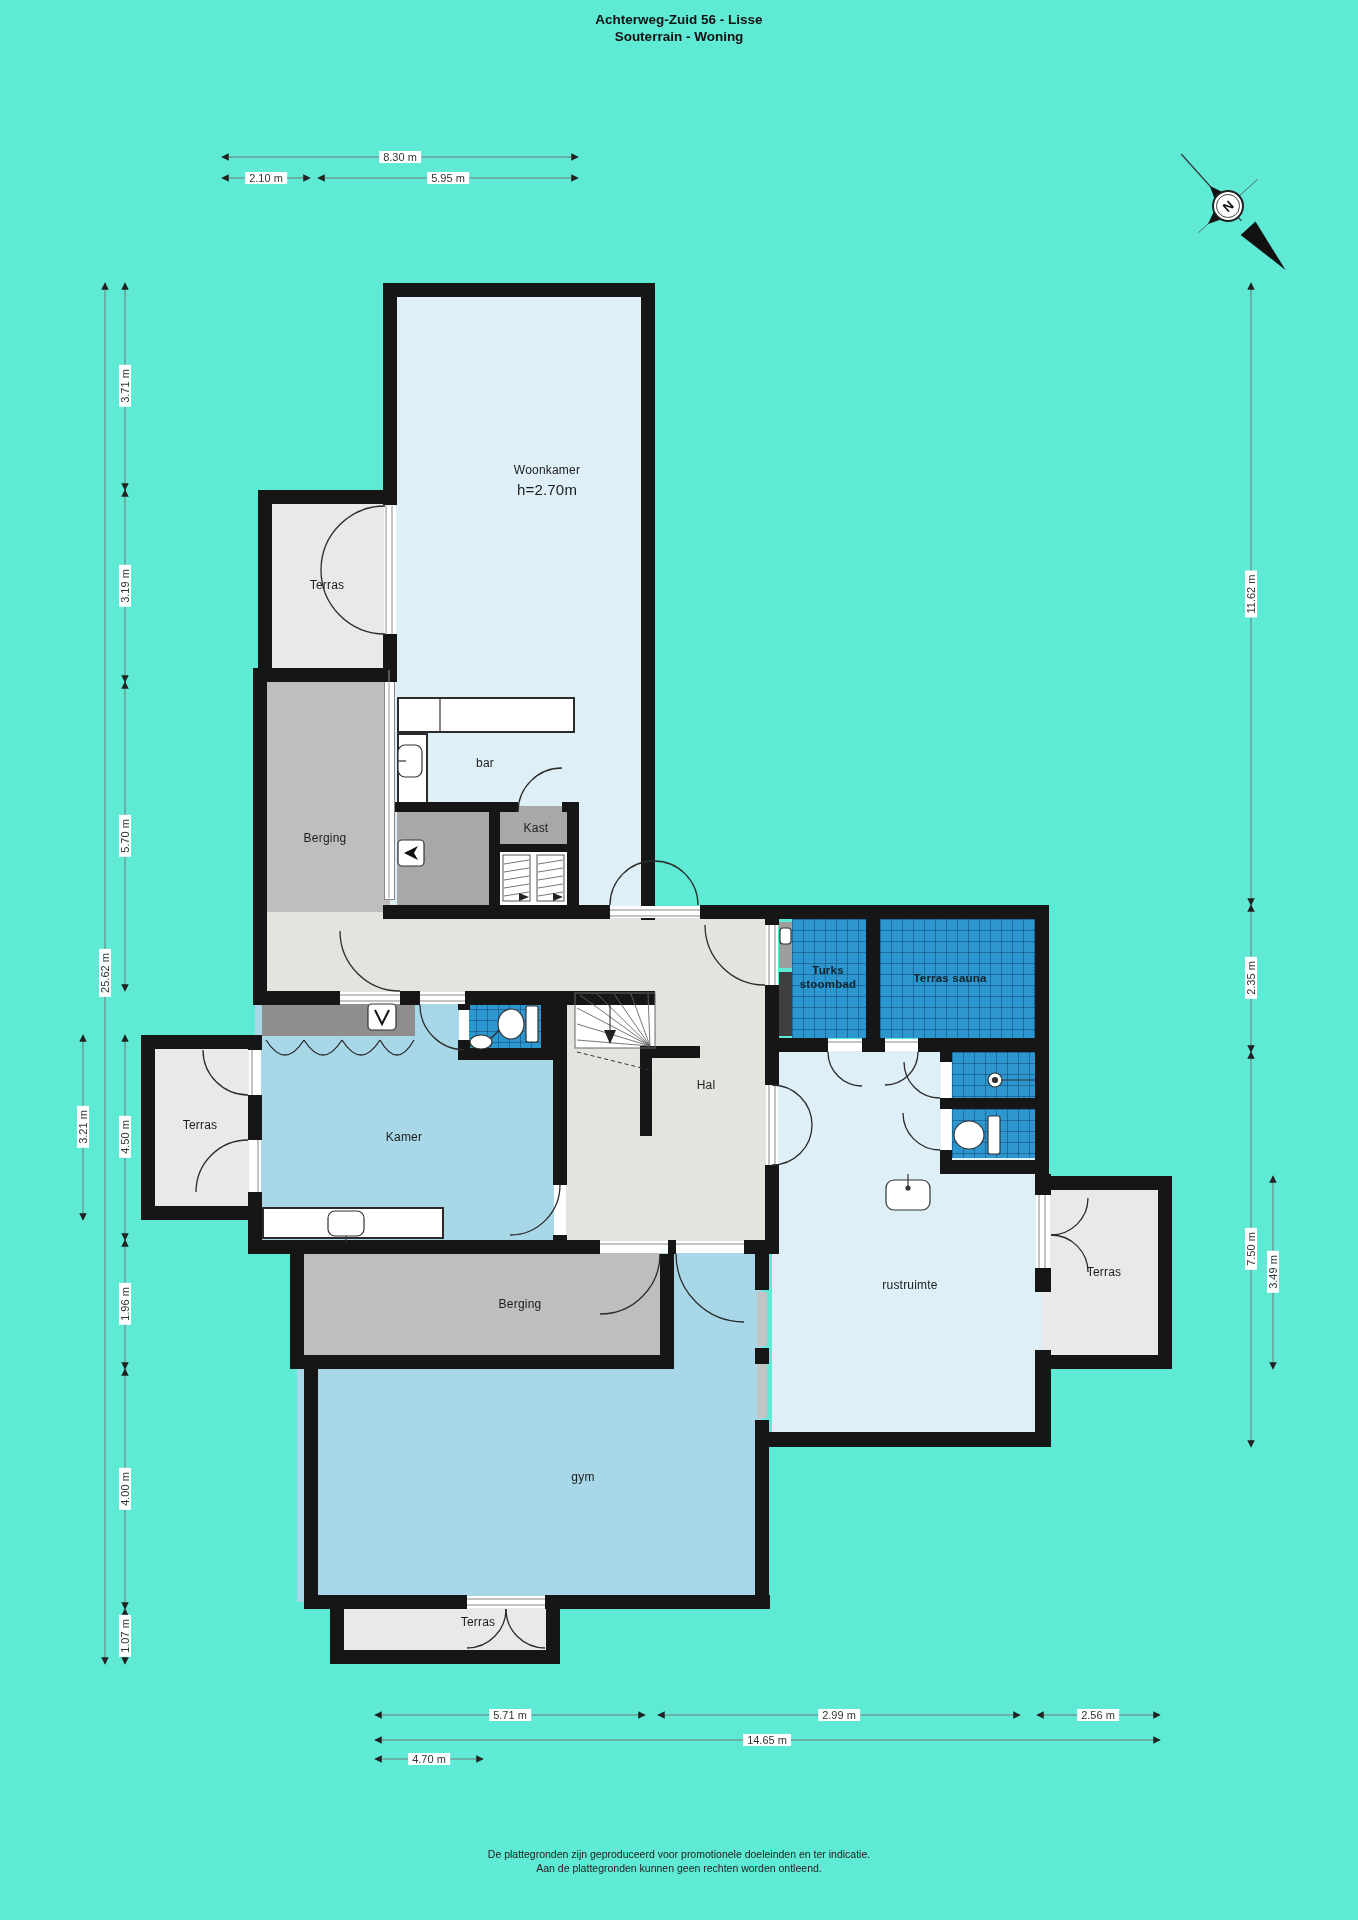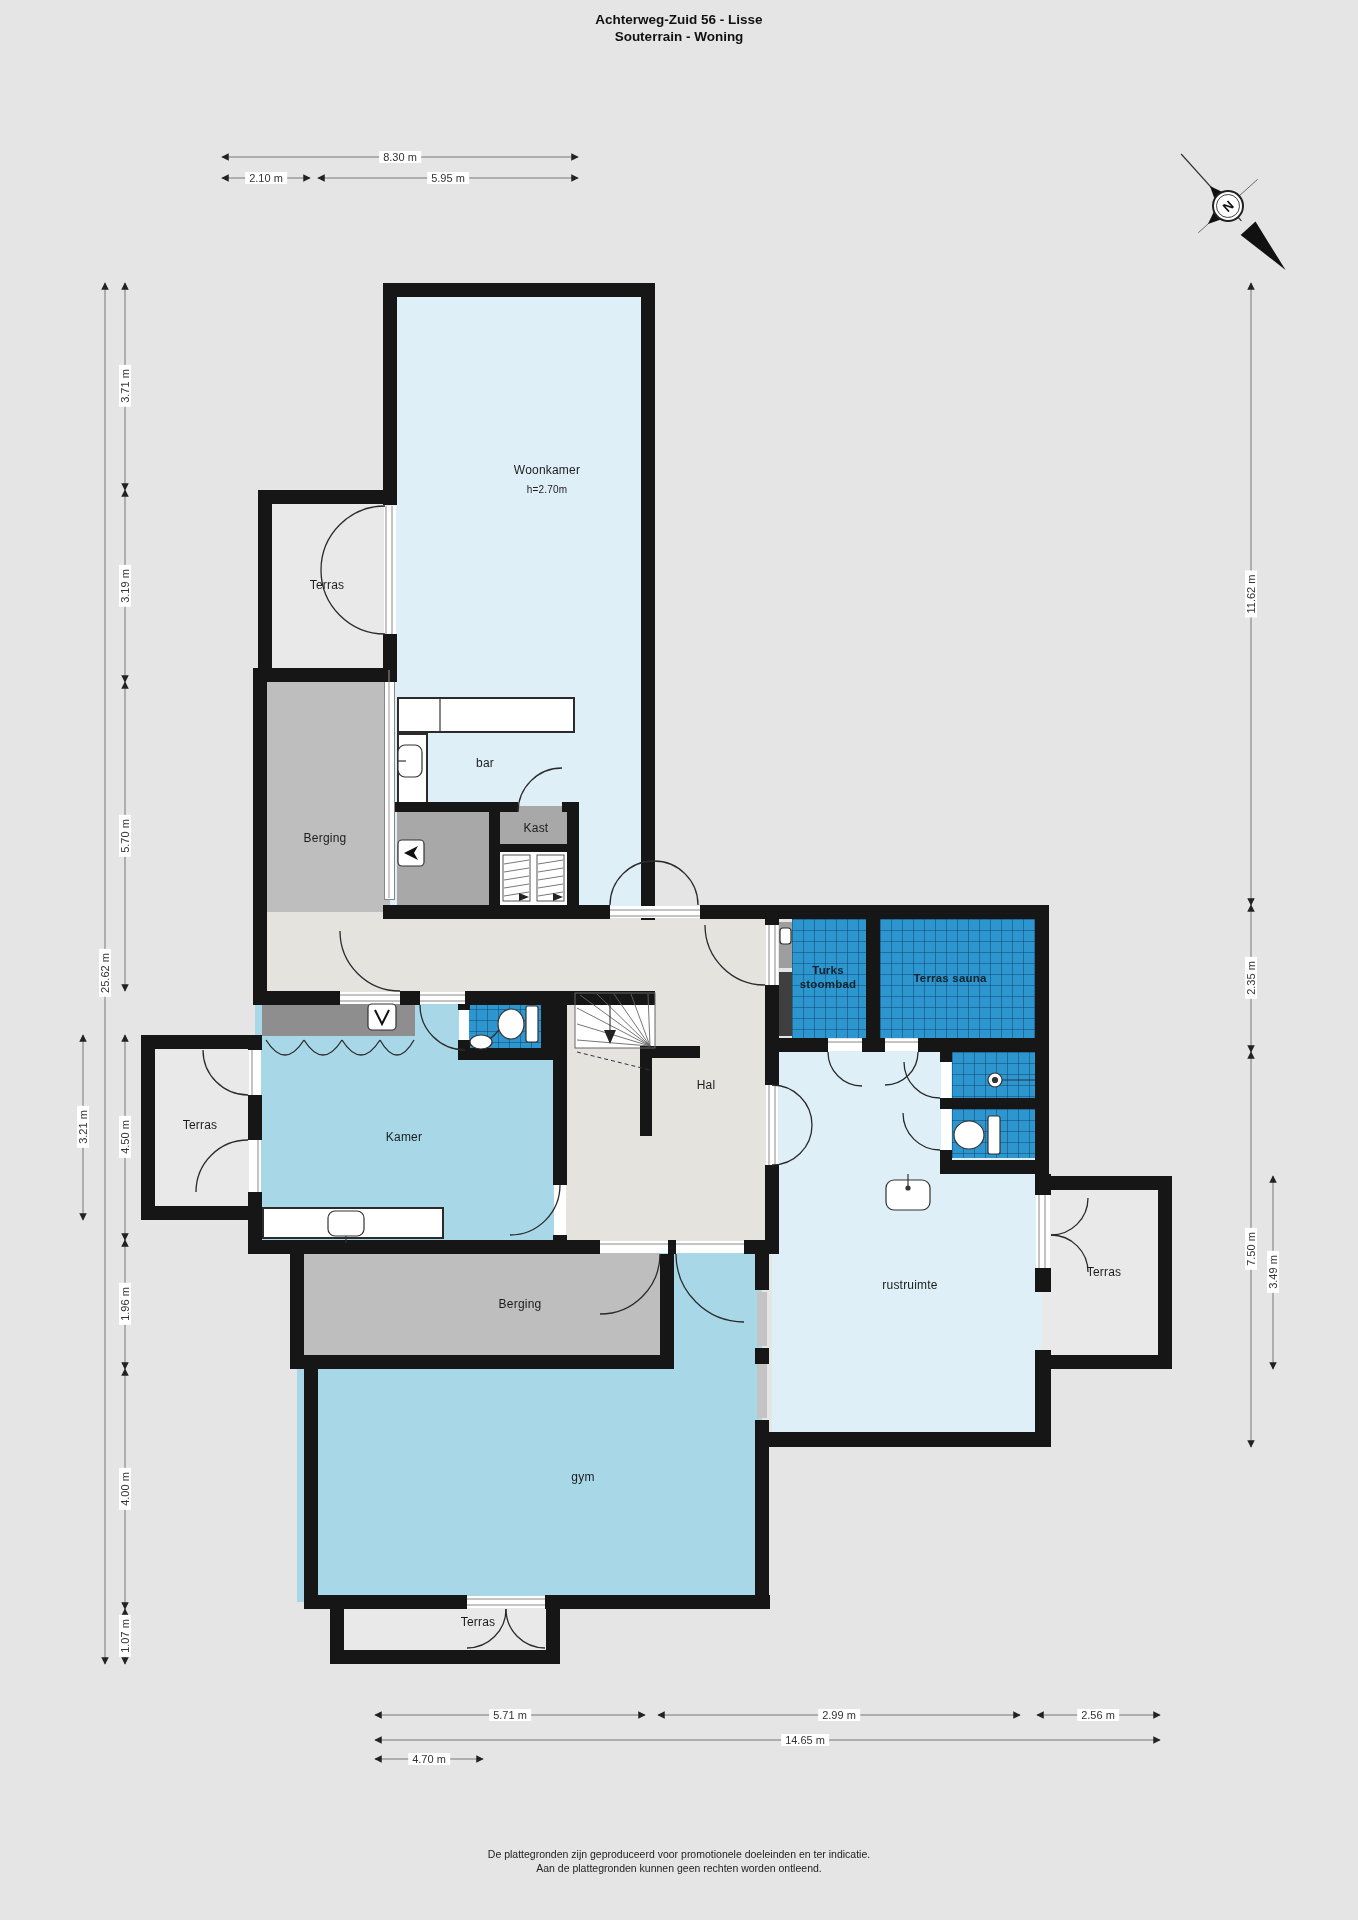--- a/index.html
+++ b/index.html
@@ -1,40 +1,40 @@
 <!DOCTYPE html>
 <html style="--wall: #161616; --pale: #DEEFF7; --bright: #A8D8E8; --tile: #2D96CF; --greige: #E4E3DE; --terras: #E9E9E9; --berging: #BEBEBE; --tech: #A8A8A8; --closet: #8E8E8E; --cdark: #3F3F3F; --cgray: #9E9E9E; --slot: #C4C4C4;"><head>
 <meta charset="utf-8">
 <style>
   :root{
     --wall:#161616; --pale:#DEEFF7; --bright:#A8D8E8; --tile:#2D96CF;
     --greige:#E4E3DE; --terras:#E9E9E9; --berging:#BEBEBE; --tech:#A8A8A8;
     --closet:#8E8E8E; --cdark:#3F3F3F; --cgray:#9E9E9E; --slot:#C4C4C4;
   }
   html,body{margin:0;padding:0;background:#fff;}
-  #plan{position:relative;width:1358px;height:1920px;background:#e5e5e5;overflow:hidden;
+  #plan{position:relative;width:1358px;height:1920px;background:#5eead4;overflow:hidden;
         font-family:"Liberation Sans",sans-serif;}
   .fill,.w,.cell{position:absolute;}
   .w{background:var(--wall);}
   .pale{background:var(--pale);} .bright{background:var(--bright);}
   .greige{background:var(--greige);} .ter{background:var(--terras);}
   .ber{background:var(--berging);} .tech{background:var(--tech);}
   .closet{background:var(--closet);} .cdark{background:var(--cdark);} .cgray{background:var(--cgray);}
   .slot{background:var(--slot);}
   .tile{background-color:var(--tile);
     background-image:linear-gradient(rgba(10,60,100,.45) 1px,transparent 1px),
                      linear-gradient(90deg,rgba(10,60,100,.45) 1px,transparent 1px);
     background-size:11px 11px;}
   .white{background:#fff;}
   .counter{position:absolute;background:#fff;border:2px solid #2b2b2b;box-sizing:border-box;}
   .win{position:absolute;background:#fff;border:1px solid #888;box-sizing:border-box;}
   .lbl{position:absolute;transform:translate(-50%,-50%);font-size:12px;color:#1c1c1c;
        white-space:nowrap;letter-spacing:.2px;}
   .lbl.b{font-weight:bold;font-size:11.5px;color:#10232b;}
-  .lbl.small{font-size:10px;}
+  .lbl.small{font-size:15px;}
   .dl{position:absolute;transform:translate(-50%,-50%);font-size:11px;color:#333;
       background:#fff;padding:0 4px;white-space:nowrap;}
   .dl.v{transform:translate(-50%,-50%) rotate(-90deg);}
   .title{position:absolute;left:0;width:100%;text-align:center;font-weight:bold;
          font-size:13.5px;color:#111;}
   .footer{position:absolute;left:0;width:100%;text-align:center;font-size:10.5px;color:#222;}
   svg.ov{position:absolute;left:0;top:0;pointer-events:none;}
 </style>
 </head>
 <body>
@@ -353,18 +353,18 @@
   <div class="dl v" style="left:125px;top:1489px">4.00 m</div>
   <div class="dl v" style="left:125px;top:1636px">1.07 m</div>
   <div class="dl v" style="left:83px;top:1127px">3.21 m</div>
   <div class="dl v" style="left:1251px;top:594px">11.62 m</div>
   <div class="dl v" style="left:1251px;top:978px">2.35 m</div>
   <div class="dl v" style="left:1251px;top:1249px">7.50 m</div>
   <div class="dl v" style="left:1273px;top:1272px">3.49 m</div>
   <div class="dl" style="left:510px;top:1715px">5.71 m</div>
   <div class="dl" style="left:839px;top:1715px">2.99 m</div>
   <div class="dl" style="left:1098px;top:1715px">2.56 m</div>
-  <div class="dl" style="left:805px;top:1740px">14.65 m</div>
+  <div class="dl" style="left:767px;top:1740px">14.65 m</div>
   <div class="dl" style="left:429px;top:1759px">4.70 m</div>
 
   <div class="footer" style="top:1862px">Aan de plattegronden kunnen geen rechten worden ontleend.</div>
   <div class="footer" style="top:1848px">De plattegronden zijn geproduceerd voor promotionele doeleinden en ter indicatie.</div>
 </div>
 
 </body></html>

